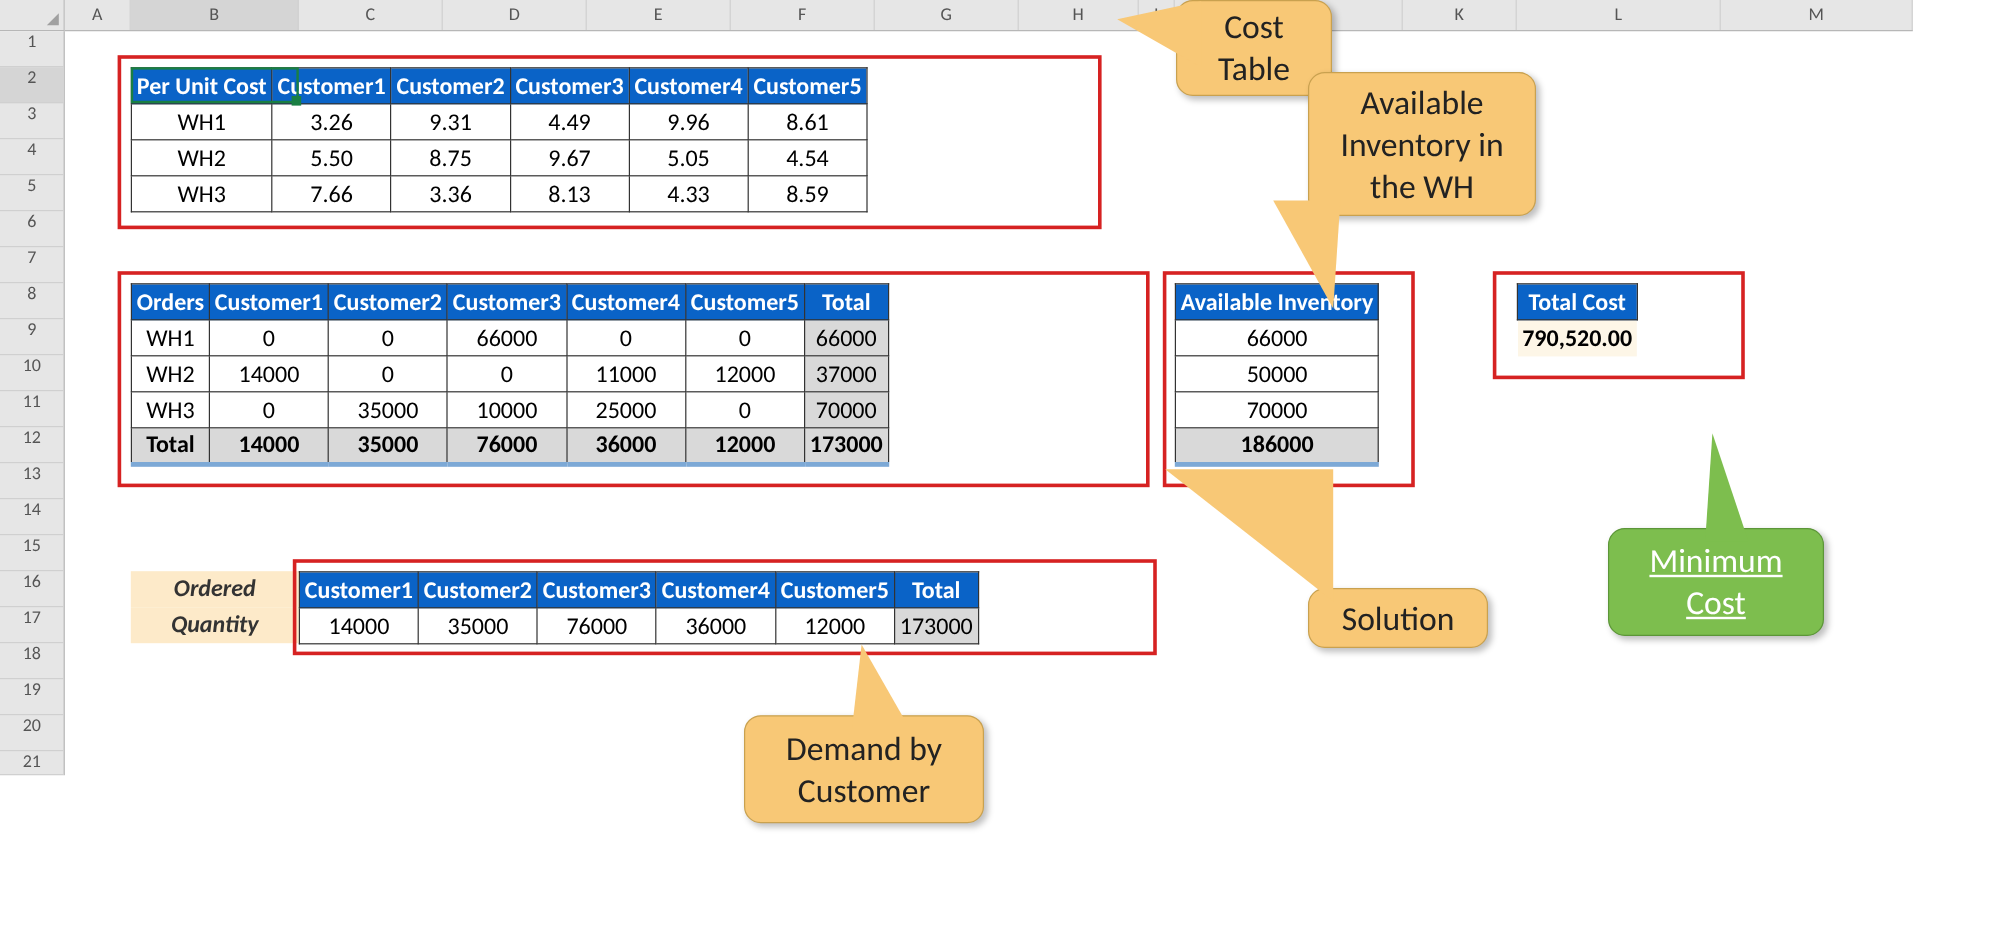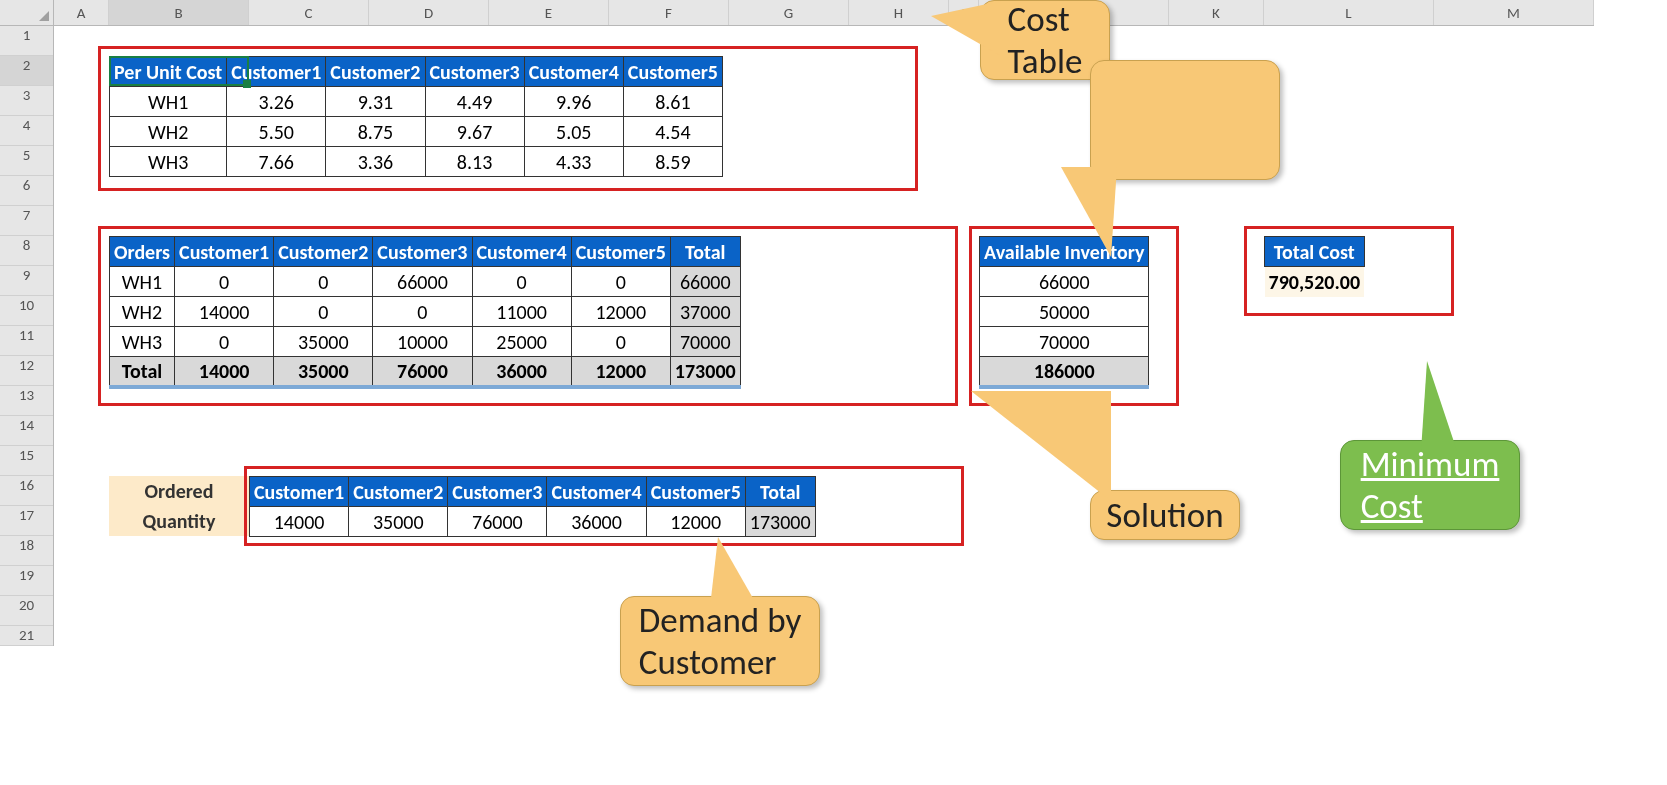--- a/index.html
+++ b/index.html
@@ -117,30 +117,31 @@
     position:absolute;
     background:#fdeac9;
     font-weight:bold;
     text-align:center;
     border:0;
     font-size:20px;
     display:flex;
     align-items:center;
     justify-content:center;
     color:#333;
+    font-style:italic;
   }
 
   .callout {
     position: absolute;
     background: #f8c876;
     border: 1px solid #c9a14f;
     border-radius: 14px;
     box-shadow: 3px 3px 5px rgba(0,0,0,0.25);
-    font-size: 35px;
-    text-align: left;
+    font-size: 28px;
+    text-align: center;
     display: flex;
     align-items: center;
     justify-content: center;
     padding: 8px 20px;
     color:#222;
   }
   .callout.green        { background:#7dbe4e; border-color:#5c9638; color:#fff; }
   .callout .tail {
     position:absolute;
     width:0;height:0;
@@ -350,20 +351,23 @@
 
 </div>
 
 <div class="callout" style="left:980px;top:0px;width:130px;height:80px;white-space:pre;">
   <span>Cost
 Table</span>
   <span class="tail tail-tl"></span>
 </div>
 
 <div class="callout" style="left:1090px;top:60px;width:190px;height:120px;white-space:pre;">
+  <span>Available
+Inventory in
+the WH</span>
   <span class="tail tail-down-left"></span>
 </div>
 
 <div class="callout" style="left:1090px;top:490px;width:150px;height:50px">
   <span>Solution</span>
   <span class="tail" style="top:-100px;left:-120px;border-bottom:110px solid transparent;border-right:140px solid #f8c876;border-top:0;"></span>
 </div>
 
 <div class="callout" style="left:620px;top:596px;width:200px;height:90px;white-space:pre;">
   <span>Demand by

